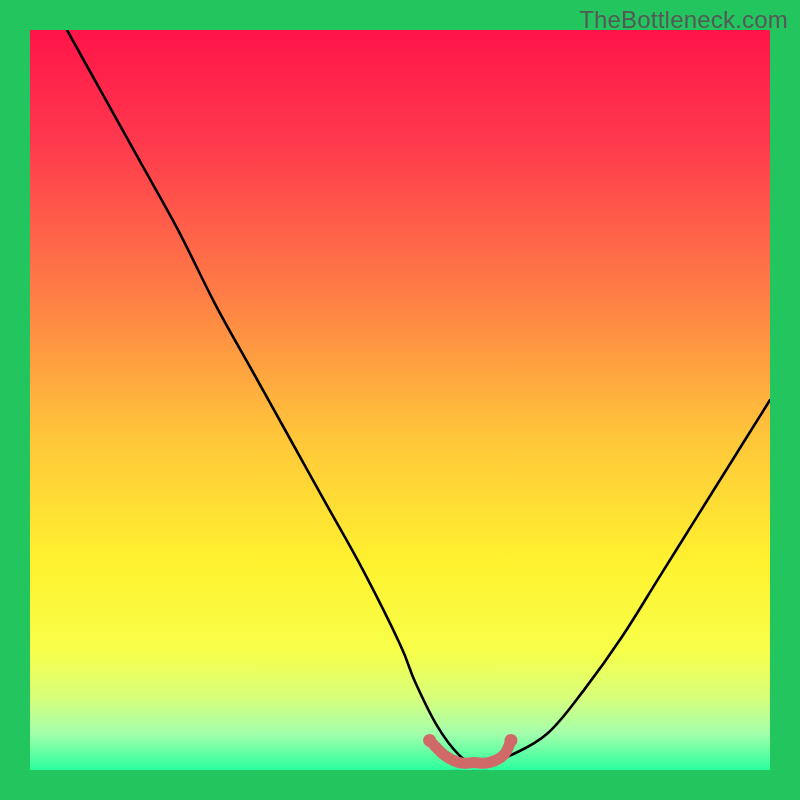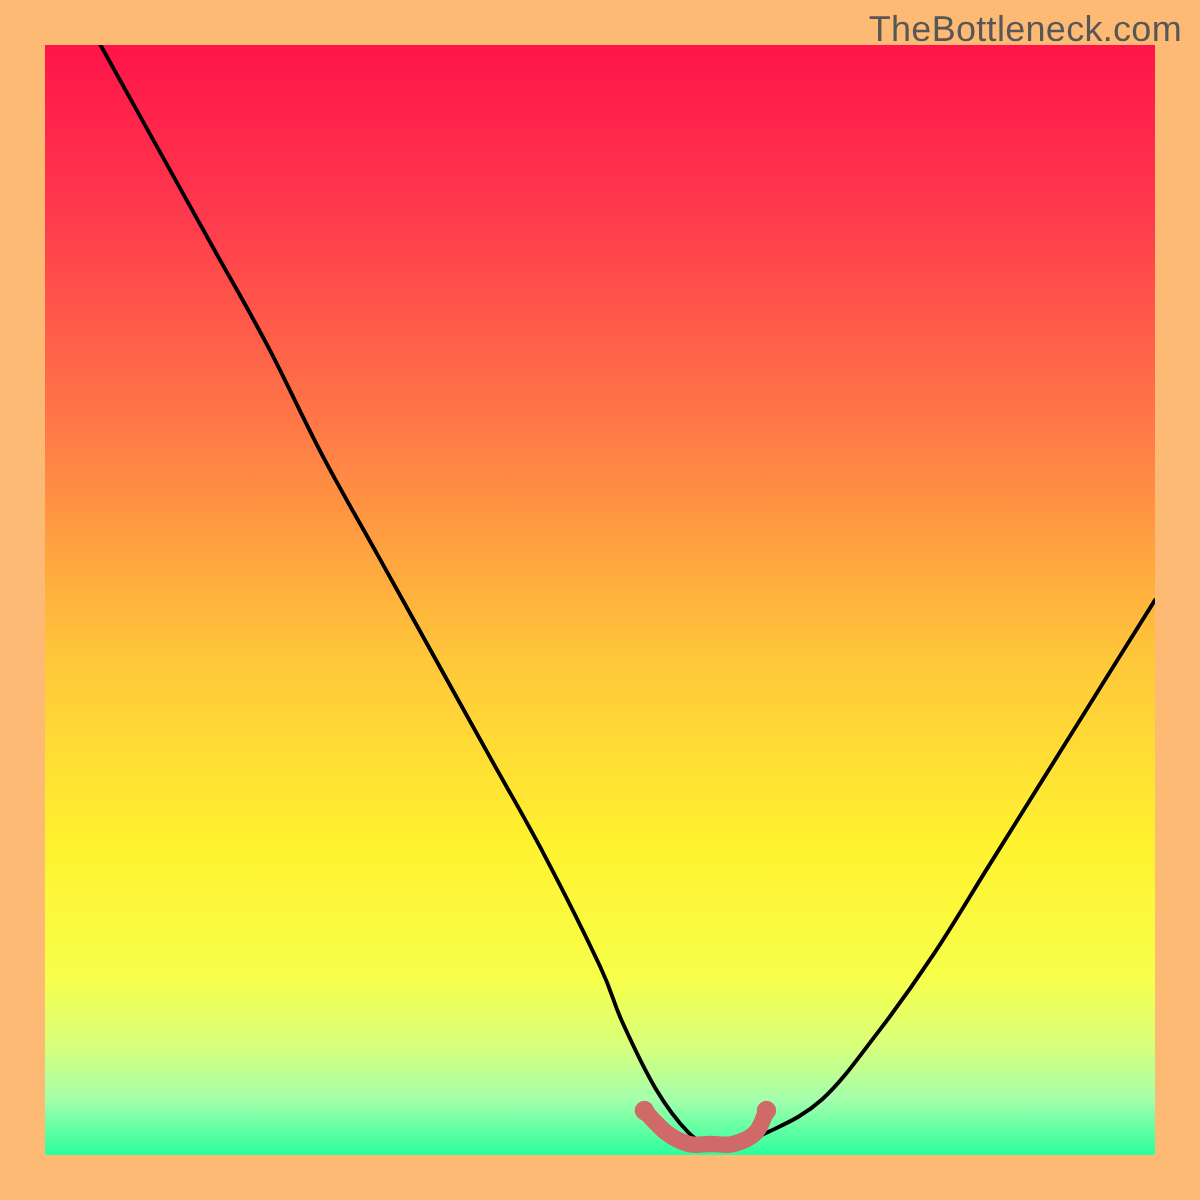--- a/index.html
+++ b/index.html
@@ -7,21 +7,21 @@
     padding: 0;
     width: 800px;
     height: 800px;
     background: #000;
     overflow: hidden;
   }
   .frame {
     position: relative;
     width: 800px;
     height: 800px;
-    background: #fdba74;
+    background: #22c55e;
   }
   .plot {
     position: absolute;
     left: 30px;
     top: 30px;
     width: 740px;
     height: 740px;
   }
   .watermark {
     position: absolute;

